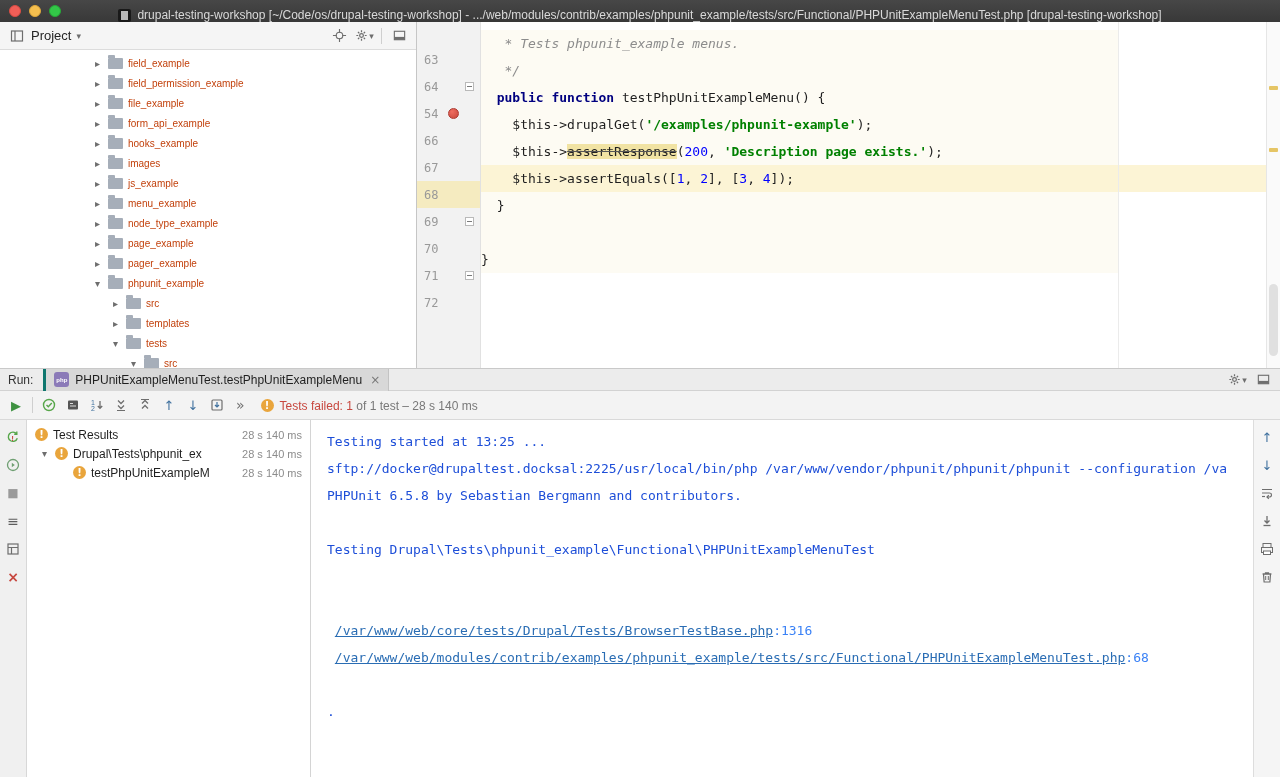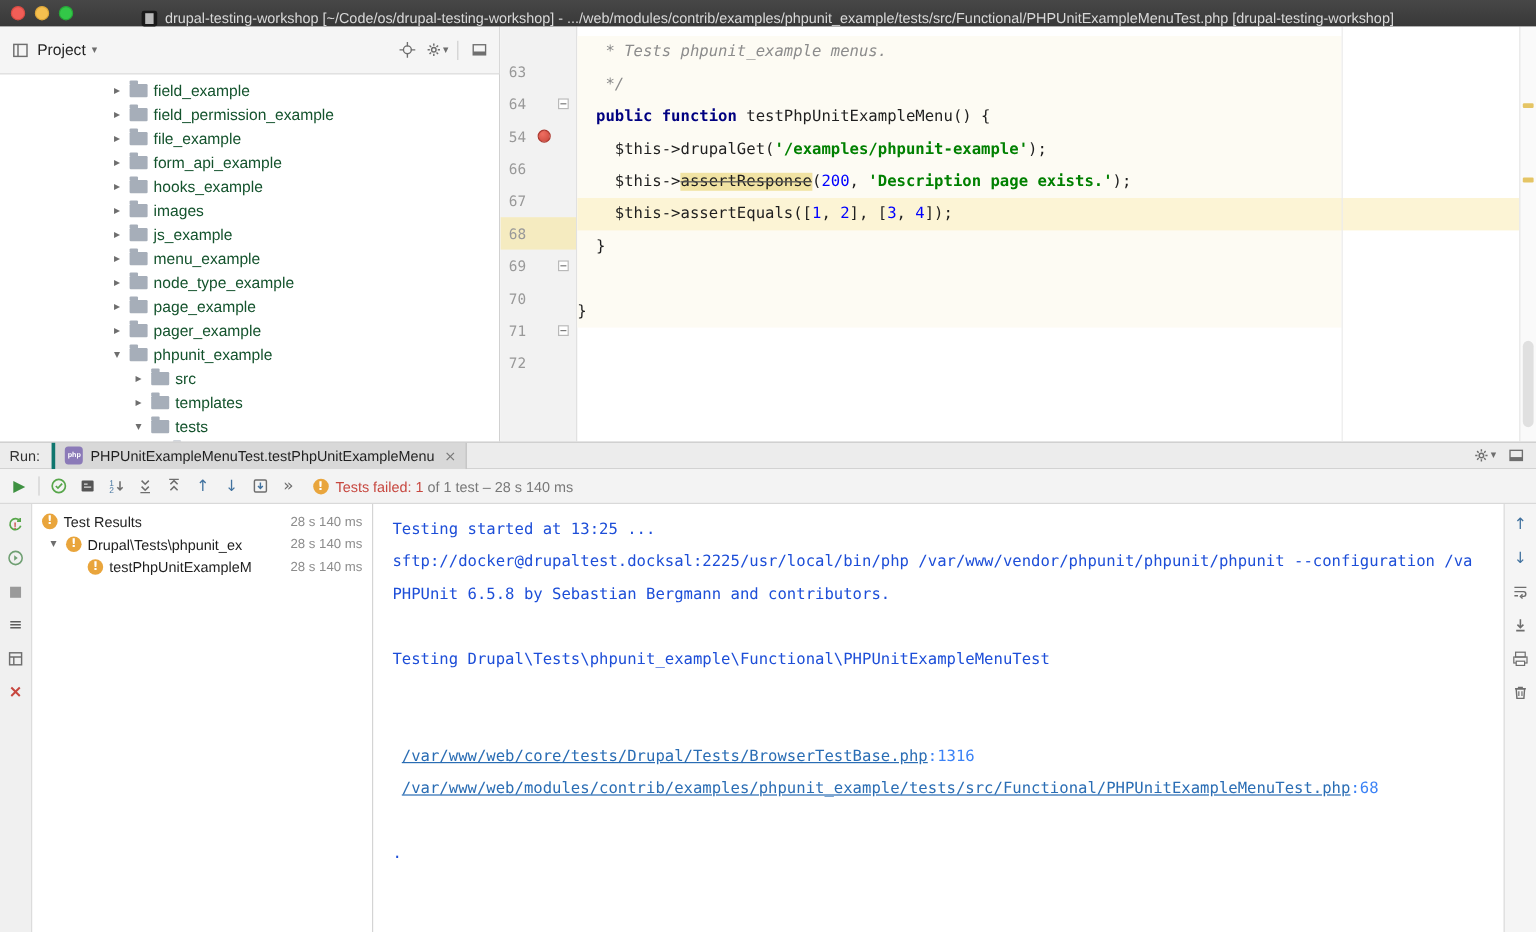--- a/index.html
+++ b/index.html
@@ -16,35 +16,35 @@
   .l-zoom{background:#33c748;border:1px solid #27a838}
   .title-wrap{position:absolute;left:0;right:0;top:0;height:22px;display:flex;justify-content:center;align-items:flex-end;gap:6px}
   .doc-icon{width:13px;height:13px;background:#191919;border-radius:2px;position:relative;flex:0 0 auto}
   .doc-icon::after{content:"";position:absolute;left:3px;right:3px;top:2px;bottom:2px;background:#b9b9b9}
   .title-text{font-size:12px;white-space:nowrap;max-width:1140px;overflow:hidden;text-overflow:ellipsis}
 
   
   .workspace{position:absolute;top:22px;left:0;width:1280px;height:346px;display:flex}
 
   .project-pane{width:417px;flex:0 0 auto;border-right:1px solid #c6c6c6;display:flex;flex-direction:column;background:#fff}
-  .project-toolbar{height:40px;flex:0 0 auto;display:flex;align-items:center;background:#f5f5f5;border-bottom:1px solid #dcdcdc;padding:12px 6px;gap:3px}
+  .project-toolbar{height:28px;flex:0 0 auto;display:flex;align-items:center;background:#f5f5f5;border-bottom:1px solid #dcdcdc;padding:12px 6px;gap:3px}
   .pt-label{display:flex;align-items:center;gap:5px;font-size:13px;color:#252525;cursor:pointer}
   .glyph{font-family:"DejaVu Sans",sans-serif}
   .chev-sm{font-size:9px;color:#6e6e6e}
   .spacer{flex:1}
   .tbi{width:22px;height:22px;display:flex;align-items:center;justify-content:center;color:#6e6e6e;cursor:pointer}
   .vdiv{width:1px;height:16px;background:#cfcfcf;margin:0 3px}
 
   .project-tree{flex:1;overflow:hidden;padding-top:3px}
   .t-row{height:20px;display:flex;align-items:center;gap:5px;white-space:nowrap;cursor:pointer}
   .lvl0{padding-left:92px}.lvl1{padding-left:110px}.lvl2{padding-left:128px}
   .chev{width:11px;text-align:center;color:#6e6e6e;font-size:10px;flex:0 0 auto;font-family:"DejaVu Sans",sans-serif}
   .folder{position:relative;width:15px;height:11px;background:#a6aeb9;border-radius:1px;flex:0 0 auto;margin-top:1px}
   .folder::before{content:"";position:absolute;top:-3px;left:0;width:7px;height:3px;background:#a6aeb9;border-radius:1px 1px 0 0}
-  .t-label{font-size:13px;color:#14532d}
+  .t-label{font-size:10px;color:#c2410c}
 
   
   .editor{flex:1;position:relative;background:#fff;display:flex;overflow:hidden}
   .gutter{width:64px;flex:0 0 auto;background:#f2f2f2;border-right:1px solid #e1e1e1;padding-top:24px;font-family:"DejaVu Sans Mono",monospace;font-size:12px;color:#999}
   .g-row{height:27px;display:flex;align-items:center}
   .g-row.hl{background:#f5ebc0}
   .g-num{width:28px;padding-left:7px;flex:0 0 auto}
   .g-ic{width:17px;display:flex;justify-content:center;flex:0 0 auto}
   .g-fold{width:15px;display:flex;justify-content:center;flex:0 0 auto}
   .fail-ball{width:11px;height:11px;border-radius:50%;background:radial-gradient(circle at 35% 30%,#ef6e61,#c8473c);border:1px solid #ad3a31}

